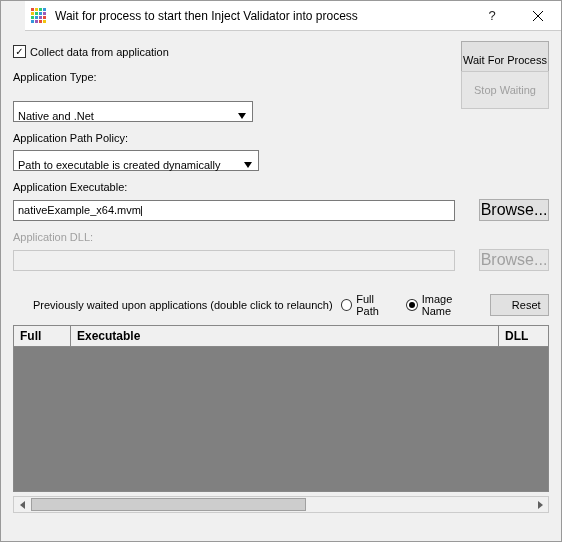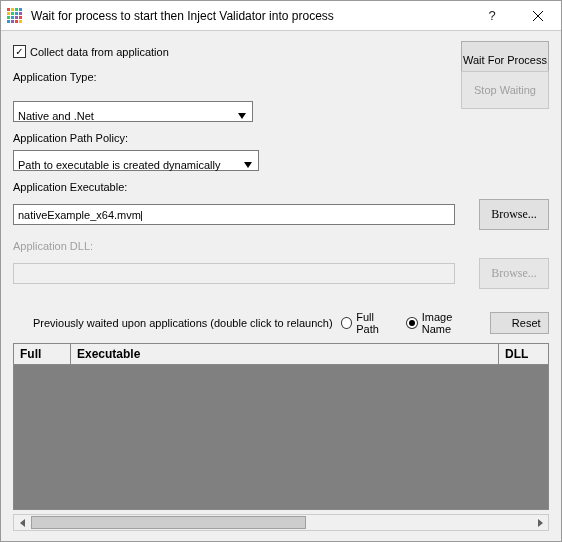--- a/index.html
+++ b/index.html
@@ -1,21 +1,21 @@
 <!DOCTYPE html>
 <html><head>
 <meta charset="utf-8">
 <style>
   * { box-sizing: border-box; font-family: "Segoe UI", Tahoma, sans-serif; }
   html, body { margin: 0; padding: 0; }
   body { width: 562px; height: 542px; background: #f0f0f0; border: 1px solid #999; overflow: hidden; }
 
   .titlebar {
     display: flex; align-items: center; height: 30px;
-    background: #fff; border-bottom: 1px solid #ccc; padding-left: 6px;
+    background: #fff; border-bottom: 1px solid #ccc; padding-left: 6px; margin-left: 24px;
   }
   .app-icon { width: 16px; height: 16px; margin-right: 8px; display: grid; grid-template-columns: repeat(4,3px); grid-template-rows: repeat(4,3px); gap: 1px; }
   .app-icon span { width: 3px; height: 3px; }
   .title-text { flex: 1; font-size: 12px; color: #000; }
   .title-btn { width: 46px; height: 30px; display: flex; align-items: center; justify-content: center; font-size: 13px; color: #222; }
   .title-btn.close svg { width: 10px; height: 10px; }
 
   .client { padding: 10px 12px 8px 12px; position: relative; font-size: 11px; color: #000; }
 
   .row { position: relative; }
@@ -44,22 +44,22 @@
   .select .arrow svg { width: 8px; height: 6px; }
 
   .input-row { display: flex; gap: 24px; align-items: center; }
   .text-input {
     flex: 1; height: 21px; background: #fff; border: 1px solid #7a7a7a;
     padding: 0 4px; font-size: 11px; display: flex; align-items: center;
   }
   .text-input.disabled { background: #f0f0f0; border-color: #c8c8c8; color: #a0a0a0; }
   .cursor::after { content: "|"; margin-left: -1px; }
   .browse-btn {
-    width: 70px; height: 31px; background: #e1e1e1; border: 1px solid #adadad;
-    font-size: 12px; display: flex; align-items: center; justify-content: center; font-family: Liberation Serif, serif;
+    width: 70px; height: 22px; background: #e1e1e1; border: 1px solid #adadad;
+    font-size: 16px; display: flex; align-items: center; justify-content: center;
   }
   .browse-btn.disabled { color: #a0a0a0; background: #e6e6e6; border-color: #c8c8c8; }
 
   .prev-row { display: flex; align-items: center; gap: 8px; margin-top: 22px; }
   .prev-row .txt { white-space: nowrap; padding-left: 20px; }
   .radio { display: inline-flex; align-items: center; gap: 4px; justify-content: flex-end; }
   .radio .circ { width: 12px; height: 12px; border: 1px solid #333; border-radius: 50%; background: #fff; display: flex; align-items: center; justify-content: center; }
   .radio .dot { width: 6px; height: 6px; background: #000; border-radius: 50%; }
   .reset-btn {
     width: 60px; height: 22px; background: #e1e1e1; border: 1px solid #adadad;

